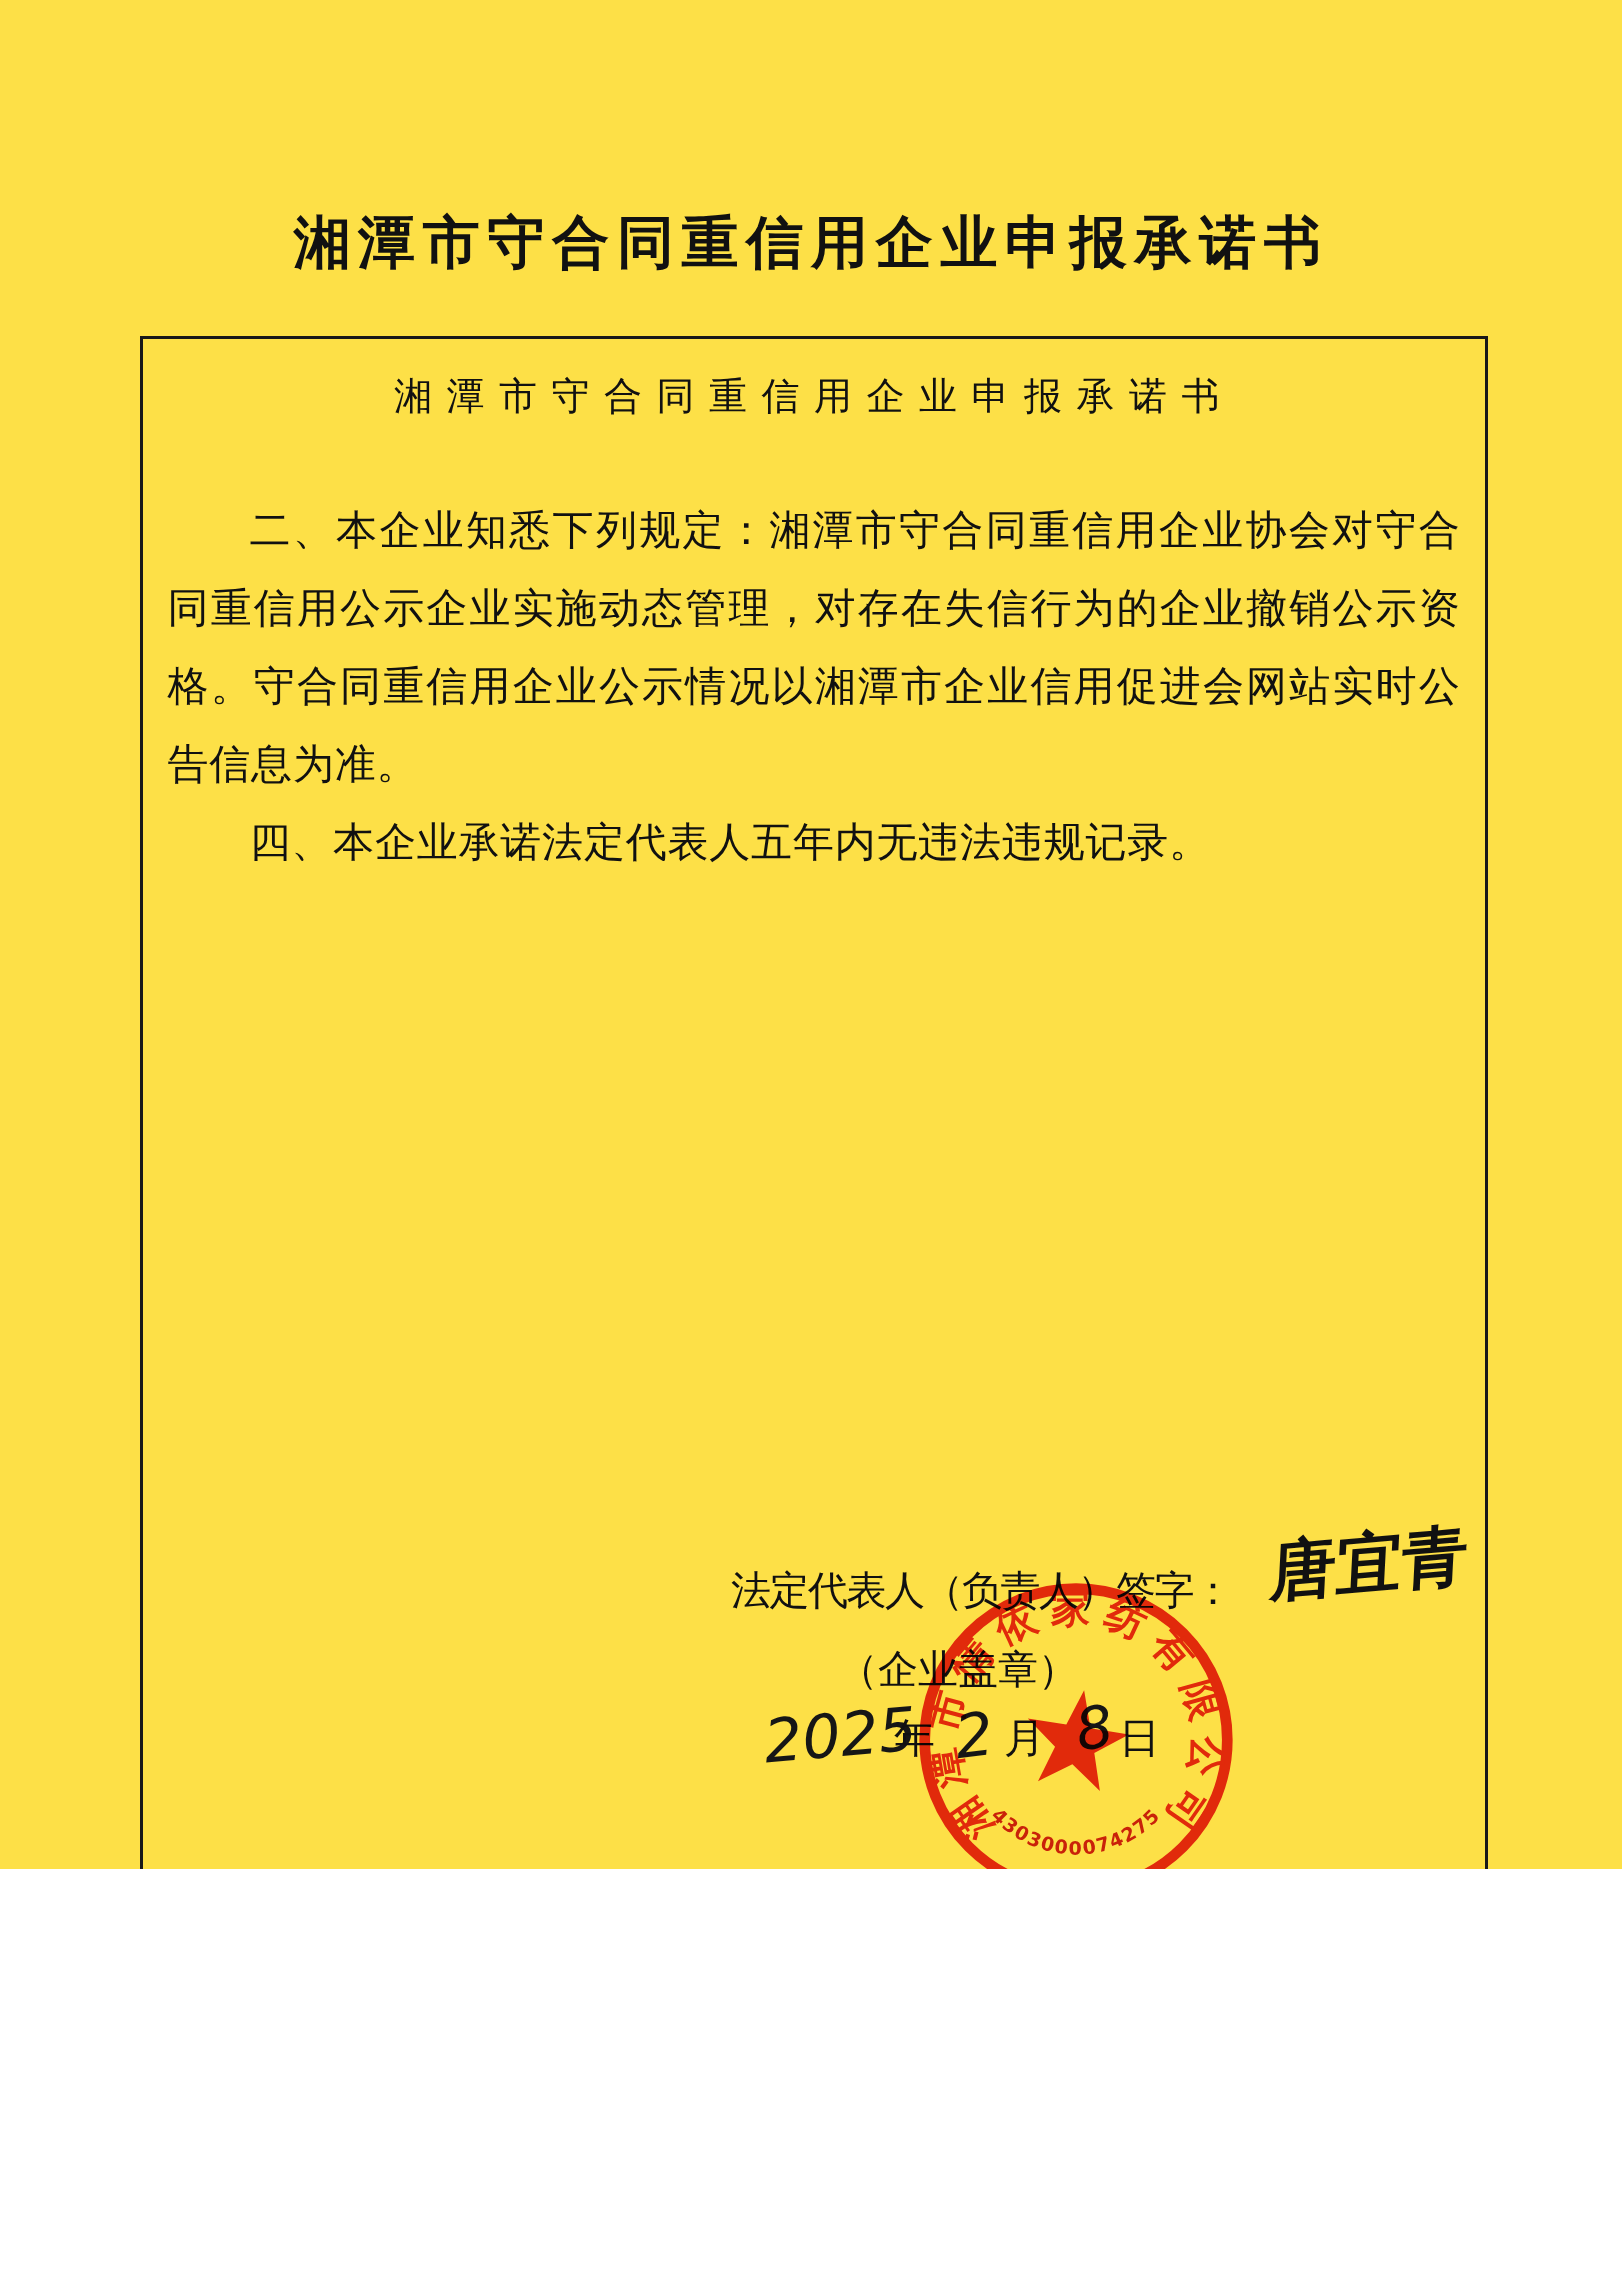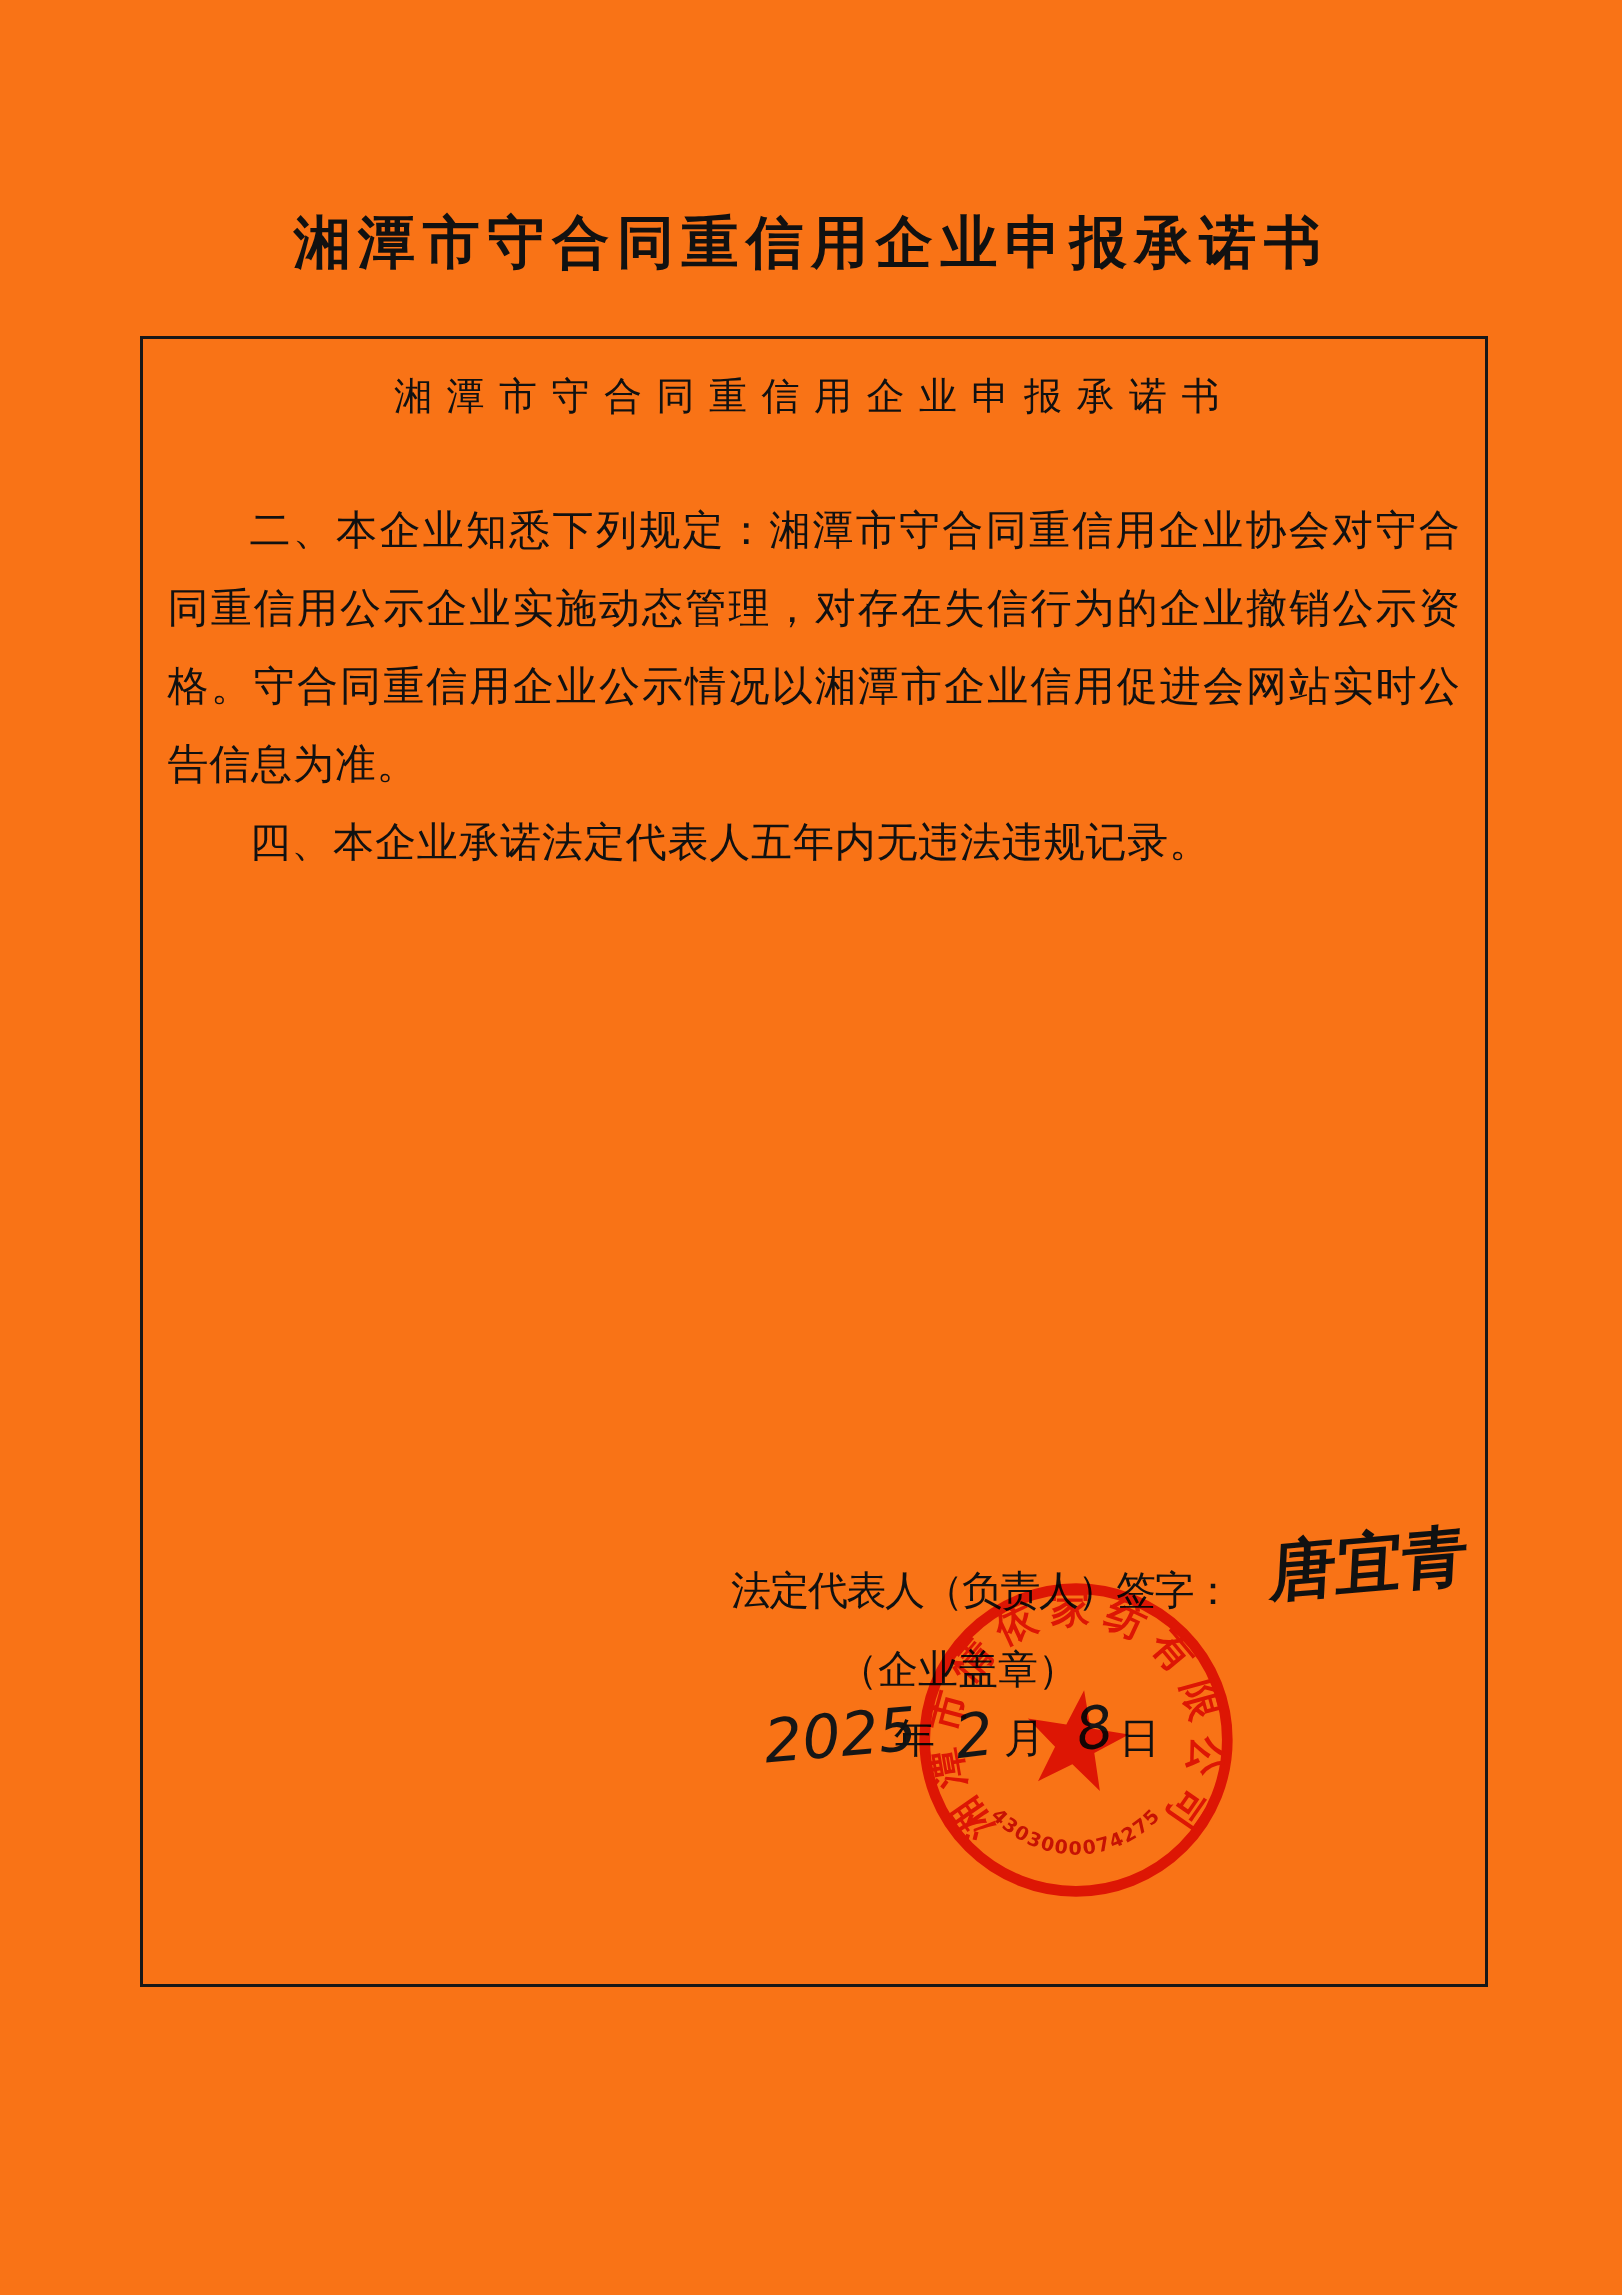--- a/index.html
+++ b/index.html
@@ -1,19 +1,19 @@
 <!DOCTYPE html>
 <html style="font-size:12.2px"><head>
 <meta charset="utf-8">
 <style>
   html,body{margin:0;padding:0;background:#ffffff;}
   .page{
     position:relative;
-    width:1622px;height:2295px;
-    background:#f97316;
+    width:1622px;height:1869px;
+    background:#fde047;
     font-family:"Liberation Serif","DejaVu Serif",serif;
     color:#111;
     overflow:hidden;
   }
   .main-title{
     position:absolute;left:0;right:0;top:205px;
     margin:0;text-align:center;
     font-size:57px;font-weight:600;letter-spacing:7.7px;
     font-family:"Liberation Serif","DejaVu Serif",serif;
   }

